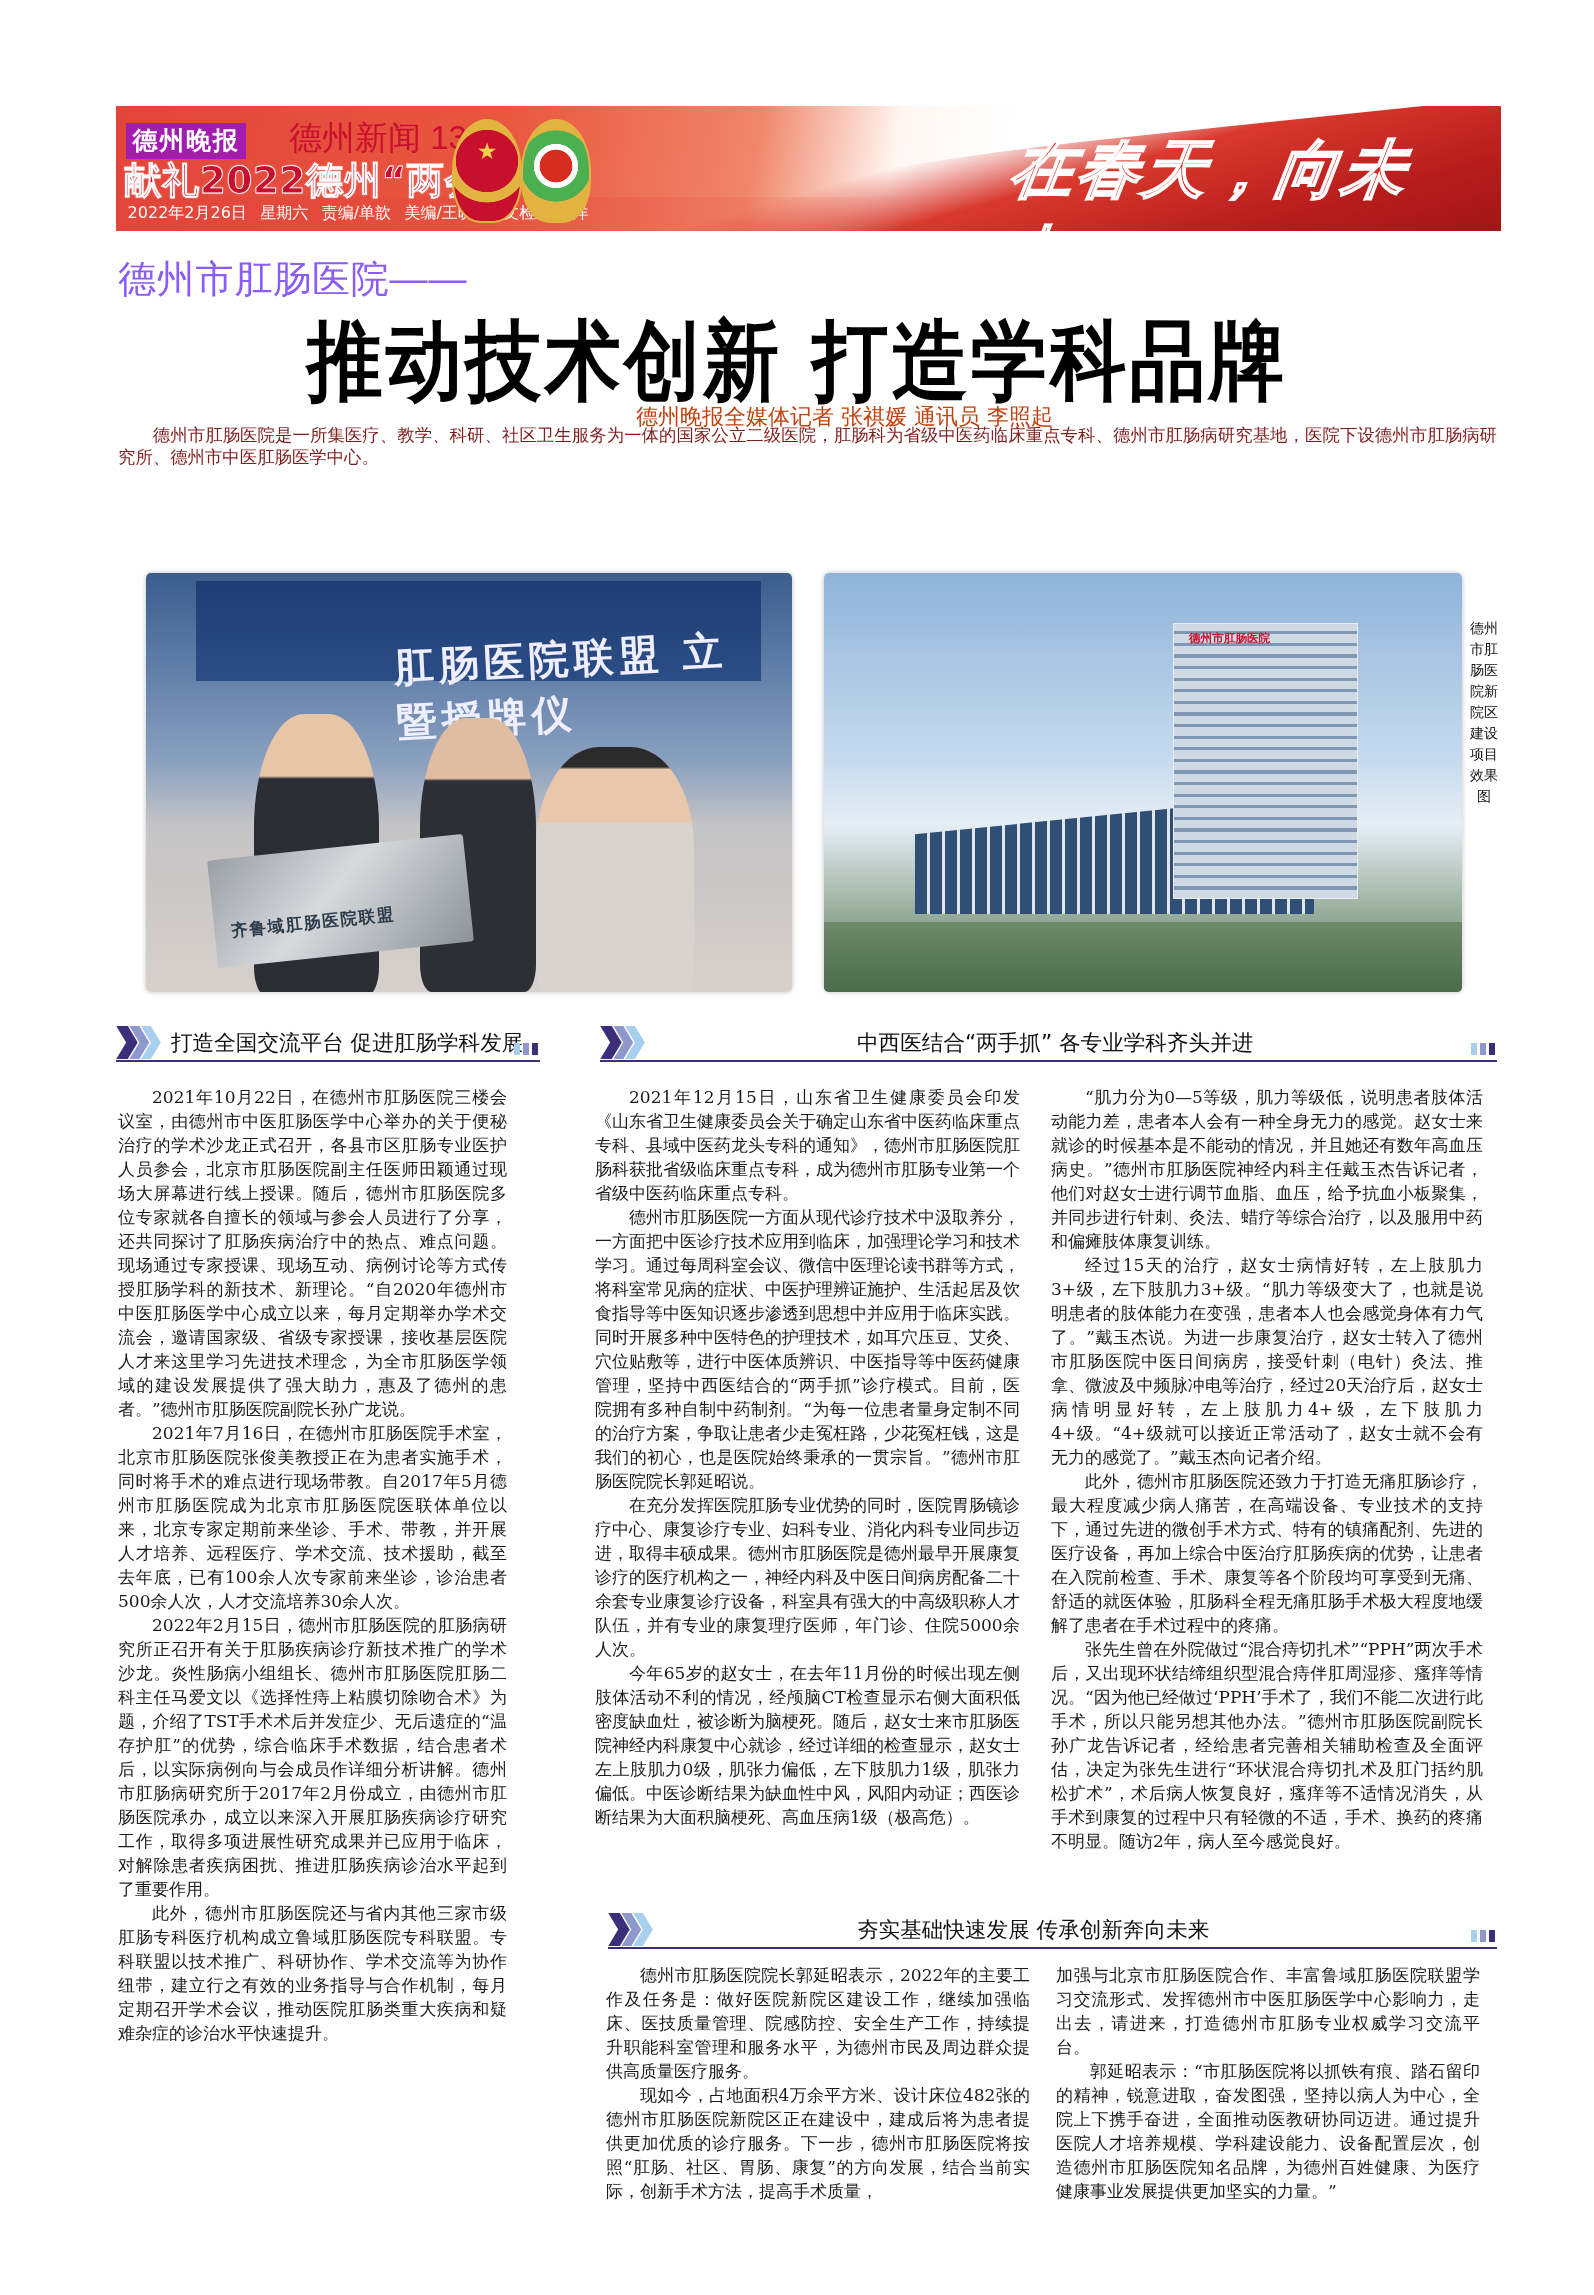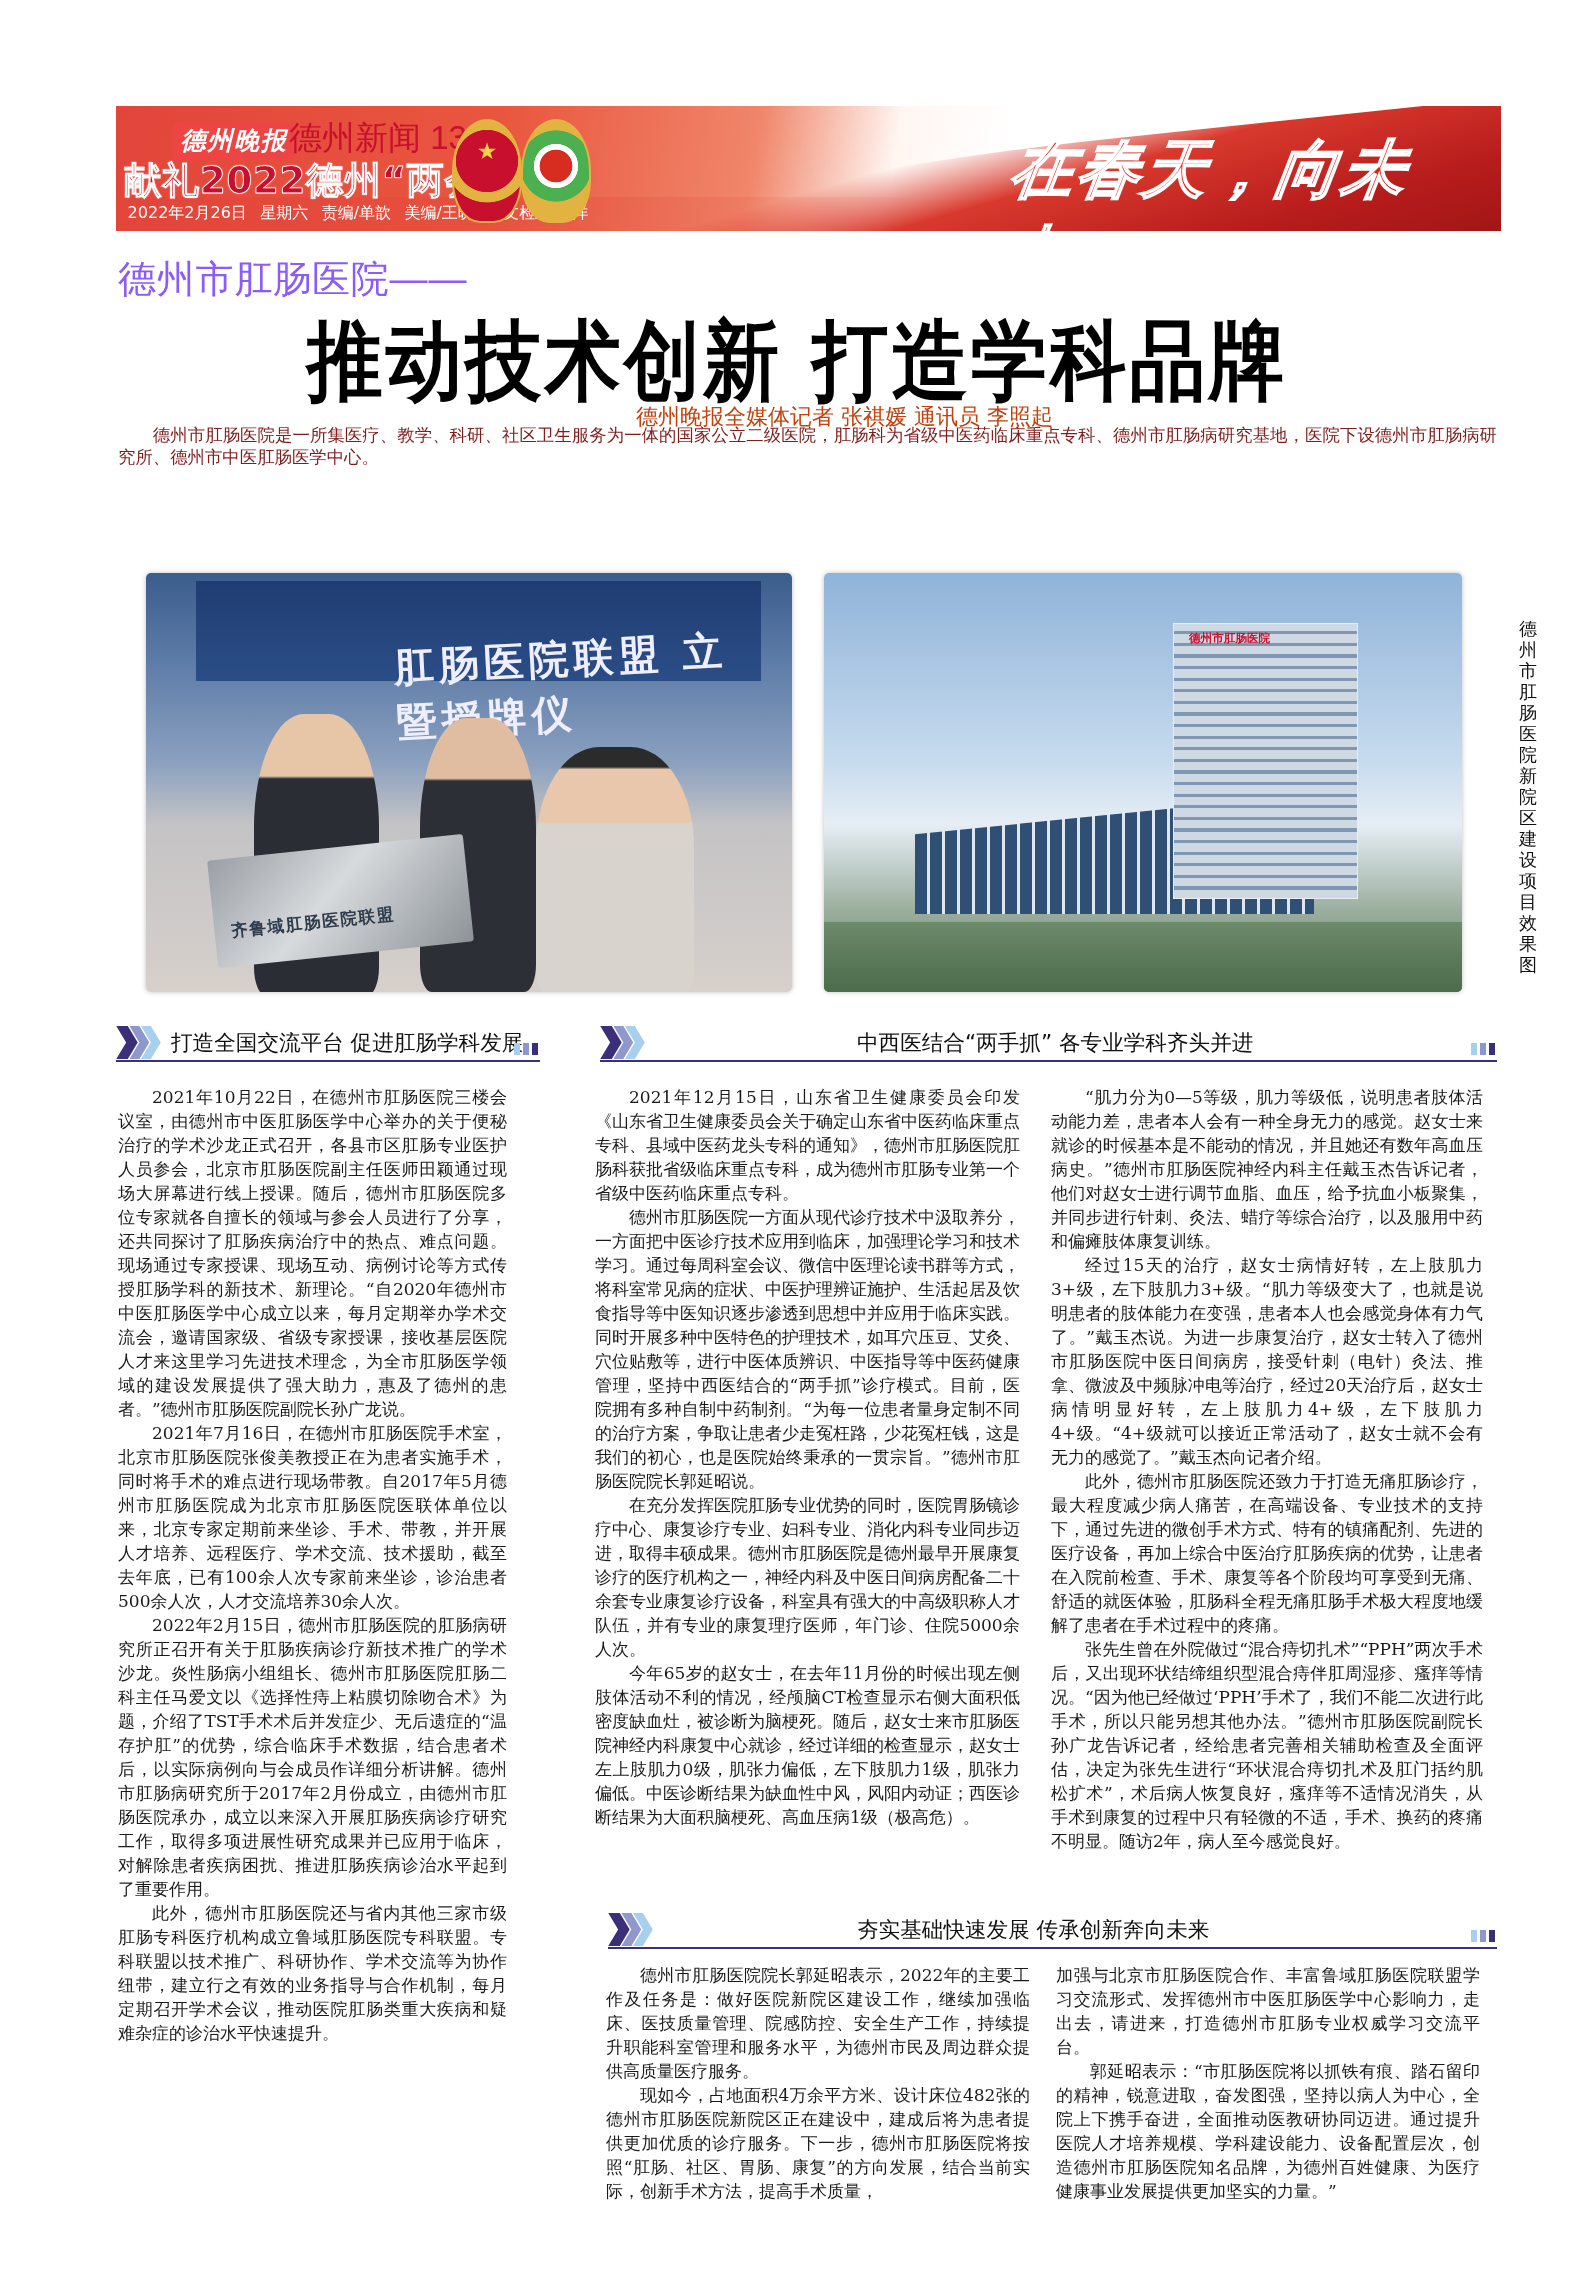--- a/index.html
+++ b/index.html
@@ -3,21 +3,21 @@
 <meta charset="utf-8">
 <style>
   html, body { margin: 0; padding: 0; background: #ffffff; }
   body { width: 1595px; height: 2295px; position: relative; overflow: hidden; font-family: "DejaVu Sans", "Liberation Sans", sans-serif; color: #1a1a1a; }
 
   
   .masthead { position: absolute; left: 116px; top: 106px; width: 1385px; height: 125px; overflow: hidden; }
   .masthead-bg { position: absolute; inset: 0; background: linear-gradient(100deg, #e2453a 0%, #e9573f 28%, #f0866a 46%, #fff6f2 56%, #ffffff 64%, #ffffff 100%); }
   .masthead-wave { position: absolute; left: 498px; top: 33px; width: 997px; height: 133px; border-radius: 50% 0 0 0; background: linear-gradient(170deg, rgba(255,255,255,0) 0%, rgba(226,80,60,0.0) 18%, #d9392d 38%, #b71c1c 70%, #9c1414 100%); transform: rotate(-6deg); }
   .masthead-wave2 { position: absolute; left: 0; top: 91px; width: 830px; height: 66px; background: linear-gradient(90deg, #e2453a, rgba(226,69,58,0)); opacity: .6; }
-  .brand-box { position: absolute; left: 10px; top: 16.6px; background: #ef4444; color: #fff; font-family: "DejaVu Serif", serif; font-weight: bold; font-style: italic; font-size: 25px; padding: 1.7px 6.6px; letter-spacing: 1.7px; margin-left: 48px; }
+  .brand-box { position: absolute; left: 10px; top: 16.6px; background: #a21caf; color: #fff; font-family: "DejaVu Serif", serif; font-weight: bold; font-size: 25px; padding: 1.7px 6.6px; letter-spacing: 1.7px; }
   .section-name { position: absolute; left: 173px; top: 10px; color: #c8102e; font-size: 33px; font-family: "Liberation Sans", sans-serif; }
   .special-title { position: absolute; left: 8.3px; top: 50px; color: #c8102e; font-size: 37px; font-weight: bold; font-family: "DejaVu Sans", sans-serif; -webkit-text-stroke: 0.8px #ffffff; text-shadow: 0 0 1.7px #fff; letter-spacing: 0.8px; }
   .masthead-meta { position: absolute; left: 11.6px; top: 97px; color: #ffffff; font-size: 16px; }
   .masthead-meta span { margin-right: 8.3px; }
   .emblem { position: absolute; top: 13.3px; width: 66px; height: 100px; border-radius: 50% 50% 40% 40%; }
   .emblem-national { left: 336px; background: radial-gradient(circle at 50% 40%, #c8102e 0 45%, #e3b341 46% 60%, #c8102e 61% 100%); border: 2.5px solid #e3b341; }
   .emblem-cppcc { left: 405px; background: radial-gradient(circle at 50% 45%, #d62d20 0 25%, #ffffff 26% 34%, #4caf50 35% 55%, #e3b341 56% 100%); border: 2.5px solid #e3b341; }
   .emblem-star { position: absolute; left: 50%; top: 16.6px; transform: translateX(-50%); color: #f7d14b; font-size: 23px; }
   .slogan { position: absolute; left: 889px; top: 21px; color: #d8241c; font-family: "DejaVu Serif", serif; font-weight: bold; font-style: italic; font-size: 63px; letter-spacing: 3.3px; -webkit-text-stroke: 1.7px #ffffff; transform: skewX(-8deg); }
 
@@ -40,21 +40,21 @@
   .p3 { left: 390px; top: 174px; width: 158px; height: 249px; background: linear-gradient(180deg, #2b2b2b 0 8%, #e8c7ac 9% 30%, #d9d3cd 31% 100%); }
   .plaque { position: absolute; left: 66px; top: 274px; width: 257px; height: 108px; background: linear-gradient(135deg, #9a9fa5, #d7dadd 45%, #8d9398); transform: rotate(-6deg); border-radius: 3.3px; }
   .plaque-text { position: absolute; left: 16.6px; top: 62px; font-size: 16.6px; color: #2e3b4a; font-weight: bold; letter-spacing: 1.7px; }
 
   .photo-building { left: 824px; top: 573px; width: 638px; height: 419px; background: linear-gradient(180deg, #8fb3d9 0%, #c7dbee 45%, #e6eef5 60%, #9cb0a0 80%, #5f7a5d 100%); text-align: center; }
   .tower { position: absolute; left: 349px; top: 50px; width: 183px; height: 274px; background: repeating-linear-gradient(0deg, #cfd9e4 0 8.3px, #7f97b2 8.3px 11.6px); border: 1.7px solid #e8edf2; }
   .tower-sign { position: absolute; left: 365px; top: 58px; color: #c8102e; font-size: 11.6px; font-weight: bold; }
   .podium { position: absolute; left: 91px; top: 208px; width: 399px; height: 133px; background: repeating-linear-gradient(90deg, #2f4f74 0 11.6px, #dfe6ee 11.6px 15px); clip-path: polygon(0 40%, 100% 10%, 100% 100%, 0 100%); }
   .plaza { position: absolute; left: 0; top: 349px; width: 638px; height: 71px; background: linear-gradient(180deg, #6d8a6a, #4b6b4a); }
 
-  .photo-caption { position: absolute; left: 1470px; top: 618px; width: 28px; font-family: "DejaVu Serif", serif; font-size: 18px; line-height: 21px; color: #111; text-align: center; margin-left: 44px; }
+  .photo-caption { position: absolute; left: 1470px; top: 618px; width: 28px; font-family: "DejaVu Serif", serif; font-size: 14px; line-height: 21px; color: #111; text-align: center; }
 
   
   .sec-head { position: absolute; height: 37px; border-bottom: 2.5px solid #3b2f7a; }
   .sec-head .chev { position: absolute; left: 0; top: 3.3px; width: 50px; height: 33px; }
   .sec-head .title { position: absolute; top: 5px; font-size: 21.6px; color: #111; white-space: nowrap; }
   .sec-head .bars { position: absolute; right: 1.7px; bottom: 5px; display: flex; gap: 2.5px; }
   .sec-head .bars span { display: block; width: 6.6px; height: 11.6px; }
   .b1 { background: #a9cfee; } .b2 { background: #8e98cc; } .b3 { background: #3b2f7a; }
 
   .sec1 { left: 116px; top: 1023px; width: 424px; }

